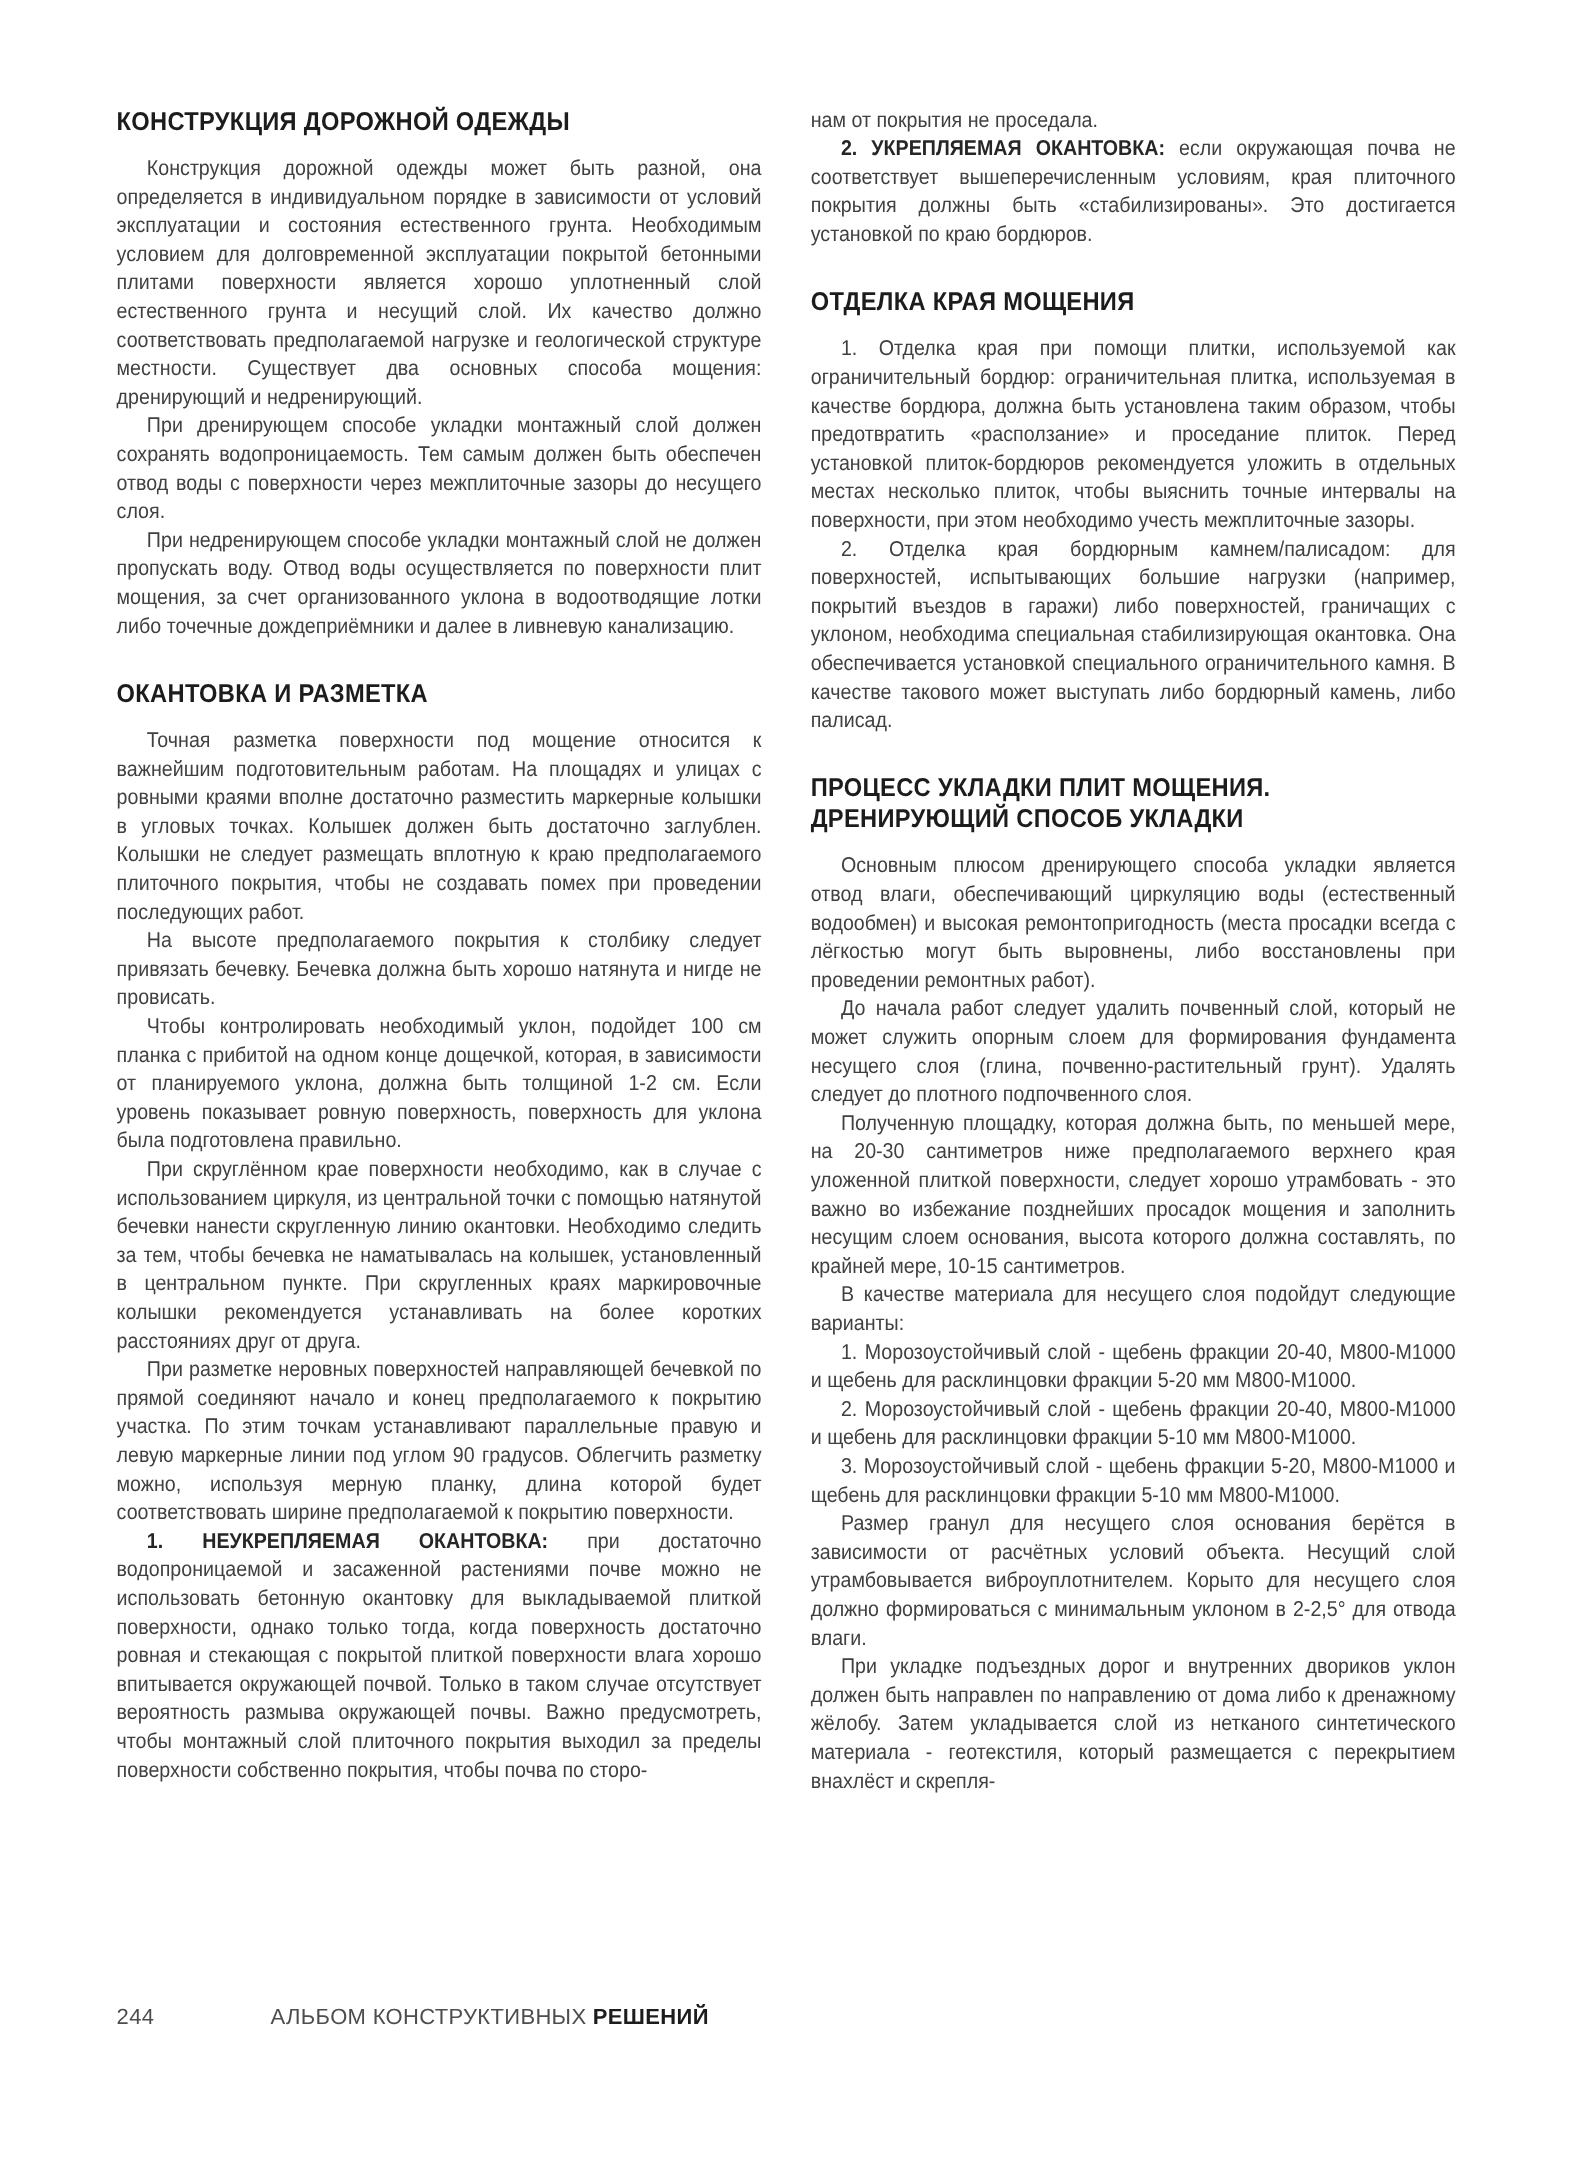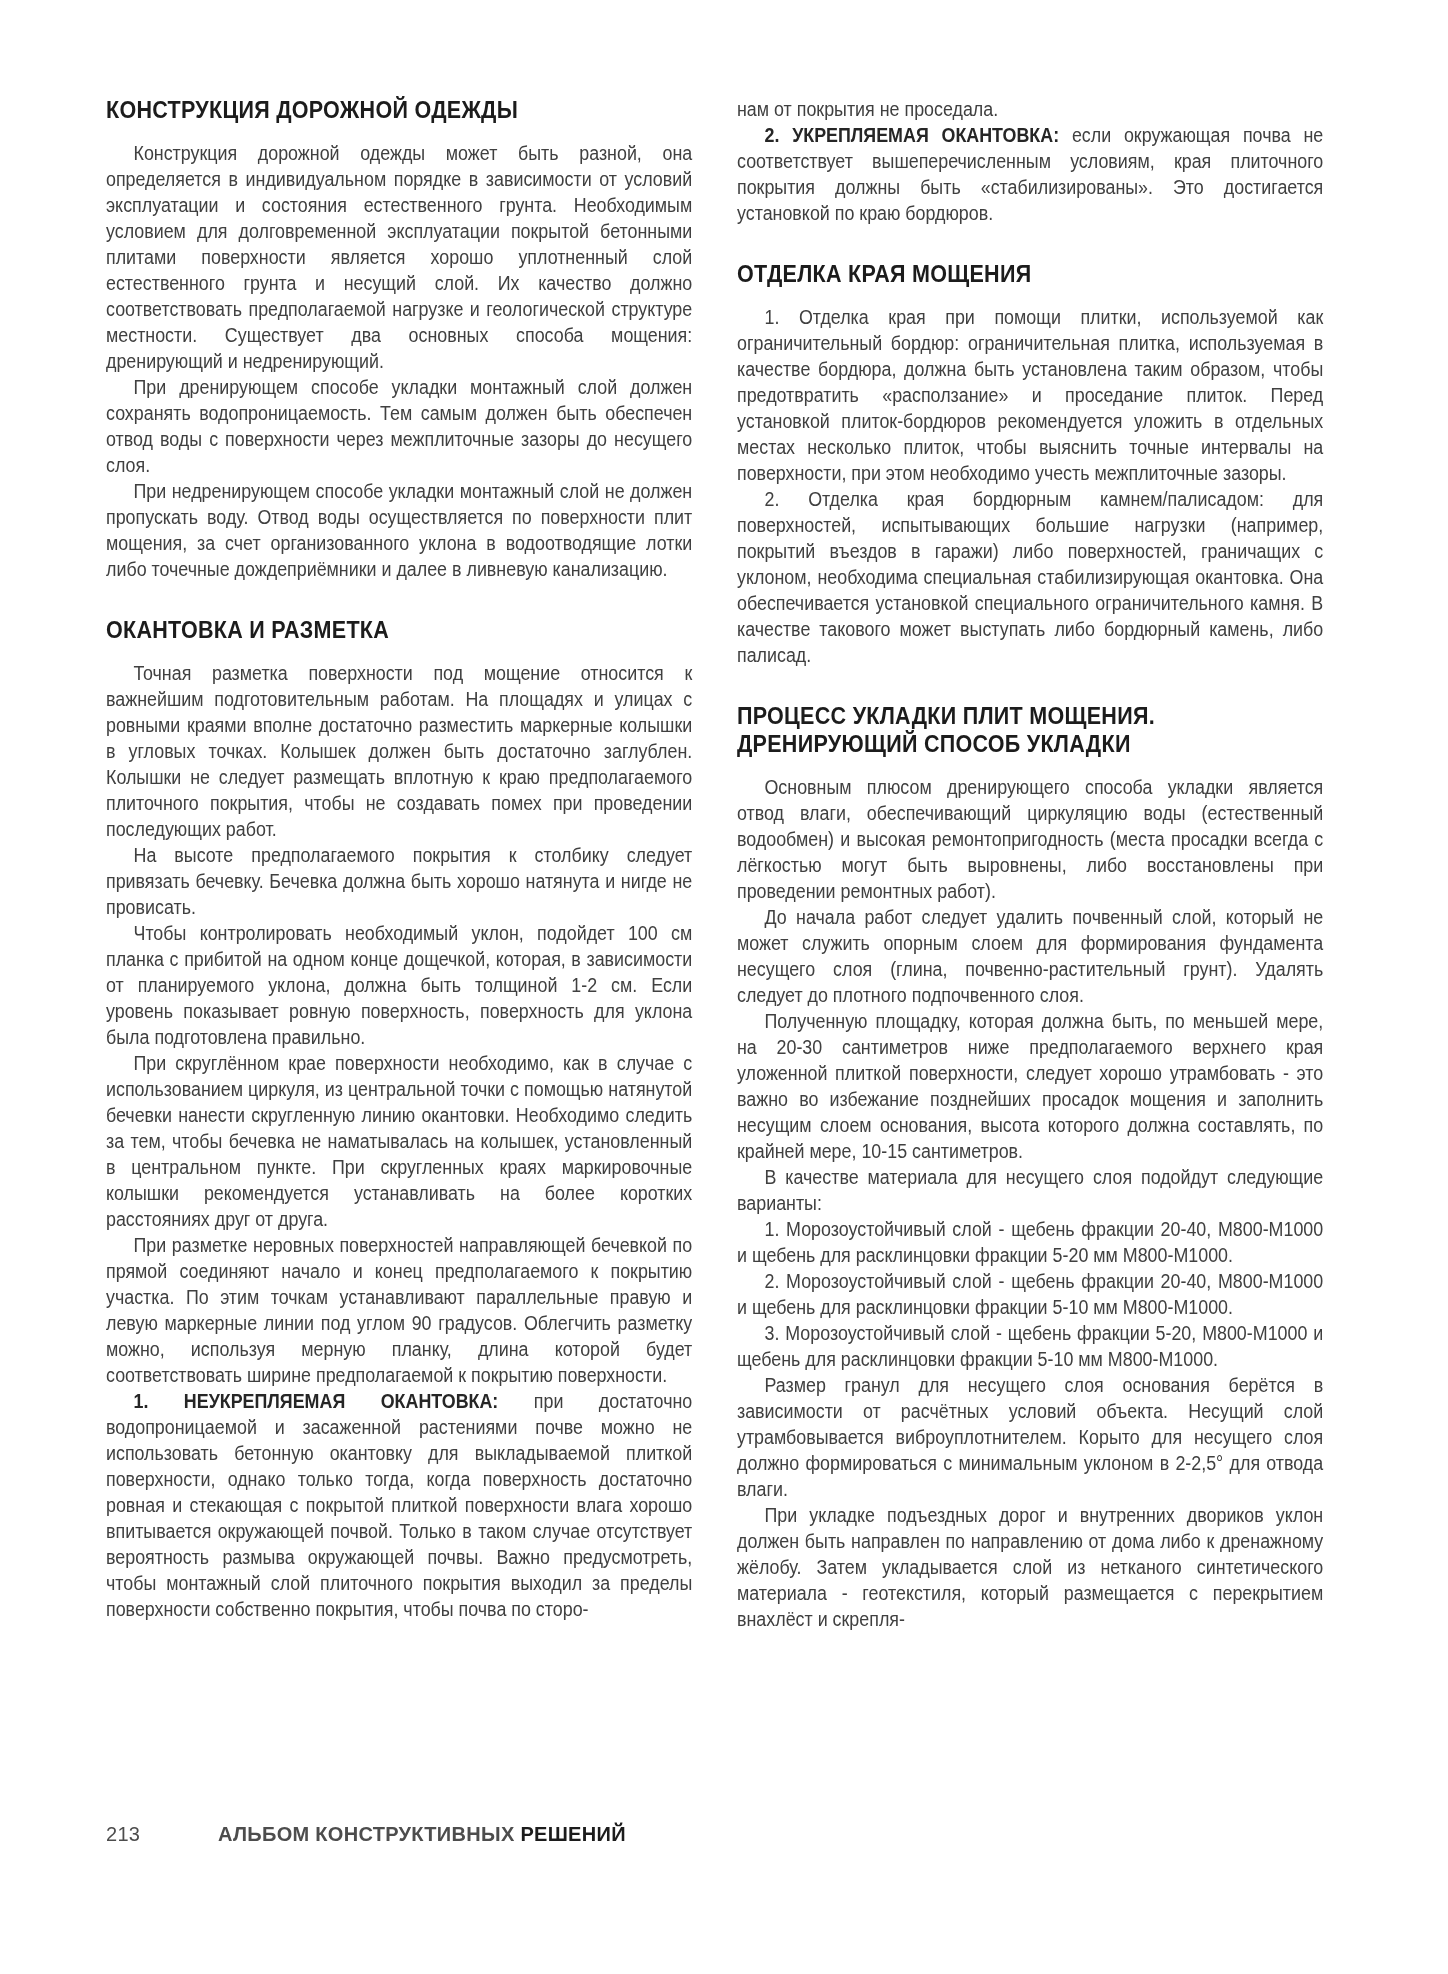--- a/index.html
+++ b/index.html
@@ -45,21 +45,21 @@
   .footer {
     position: absolute;
     left: 106px;
     top: 1822px;
     font-size: 20px;
     line-height: 24px;
     color: #4d4d4d;
     letter-spacing: 0.3px;
   }
   .footer .page-num { display: inline-block; min-width: 60px; }
-  .footer .album-label { margin-left: 52px; font-weight: bold; }
+  .footer .album-label { margin-left: 80px; }
   .footer b { color: #1c1c1c; }
 </style>
 </head>
 <body>
 
 <div class="col col-left">
   <h2 class="first">КОНСТРУКЦИЯ ДОРОЖНОЙ ОДЕЖДЫ</h2>
   <p>Конструкция дорожной одежды может быть разной, она определяется в индивидуальном порядке в зависимости от условий эксплуатации и состояния естественного грунта. Необходимым условием для долговременной эксплуатации покрытой бетонными плитами поверхности является хорошо уплотненный слой естественного грунта и несущий слой. Их качество должно соответствовать предполагаемой нагрузке и геологической структуре местности. Существует два основных способа мощения: дренирующий и недренирующий.</p>
   <p>При дренирующем способе укладки монтажный слой должен сохранять водопроницаемость. Тем самым должен быть обеспечен отвод воды с поверхности через межплиточные зазоры до несущего слоя.</p>
   <p>При недренирующем способе укладки монтажный слой не должен пропускать воду. Отвод воды осуществляется по поверхности плит мощения, за счет организованного уклона в водоотводящие лотки либо точечные дождеприёмники и далее в ливневую канализацию.</p>
@@ -87,14 +87,14 @@
   <p>Полученную площадку, которая должна быть, по меньшей мере, на 20-30 сантиметров ниже предполагаемого верхнего края уложенной плиткой поверхности, следует хорошо утрамбовать - это важно во избежание позднейших просадок мощения и заполнить несущим слоем основания, высота которого должна составлять, по крайней мере, 10-15 сантиметров.</p>
   <p>В качестве материала для несущего слоя подойдут следующие варианты:</p>
   <p>1. Морозоустойчивый слой - щебень фракции 20-40, М800-М1000 и щебень для расклинцовки фракции 5-20 мм М800-М1000.</p>
   <p>2. Морозоустойчивый слой - щебень фракции 20-40, М800-М1000 и щебень для расклинцовки фракции 5-10 мм М800-М1000.</p>
   <p>3. Морозоустойчивый слой - щебень фракции 5-20, М800-М1000 и щебень для расклинцовки фракции 5-10 мм М800-М1000.</p>
   <p>Размер гранул для несущего слоя основания берётся в зависимости от расчётных условий объекта. Несущий слой утрамбовывается виброуплотнителем. Корыто для несущего слоя должно формироваться с минимальным уклоном в 2-2,5° для отвода влаги.</p>
   <p>При укладке подъездных дорог и внутренних двориков уклон должен быть направлен по направлению от дома либо к дренажному жёлобу. Затем укладывается слой из нетканого синтетического материала - геотекстиля, который размещается с перекрытием внахлёст и скрепля-</p>
 </div>
 
 <div class="footer">
-  <span class="page-num">213</span><span class="album-label"><span>АЛЬБОМ КОНСТРУКТИВНЫХ</span> <b>РЕШЕНИЙ</b></span>
+  <span class="page-num">244</span><span class="album-label"><span>АЛЬБОМ КОНСТРУКТИВНЫХ</span> <b>РЕШЕНИЙ</b></span>
 </div>
 
 </body></html>

